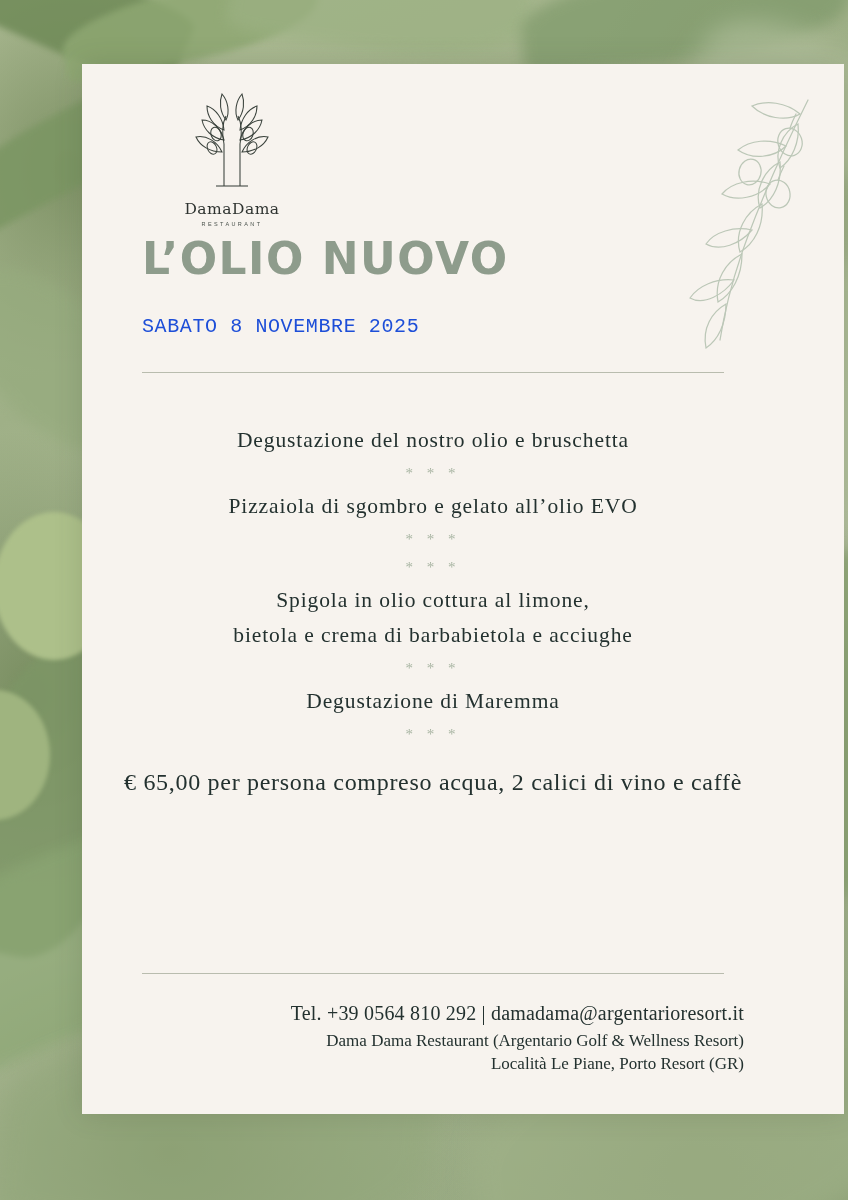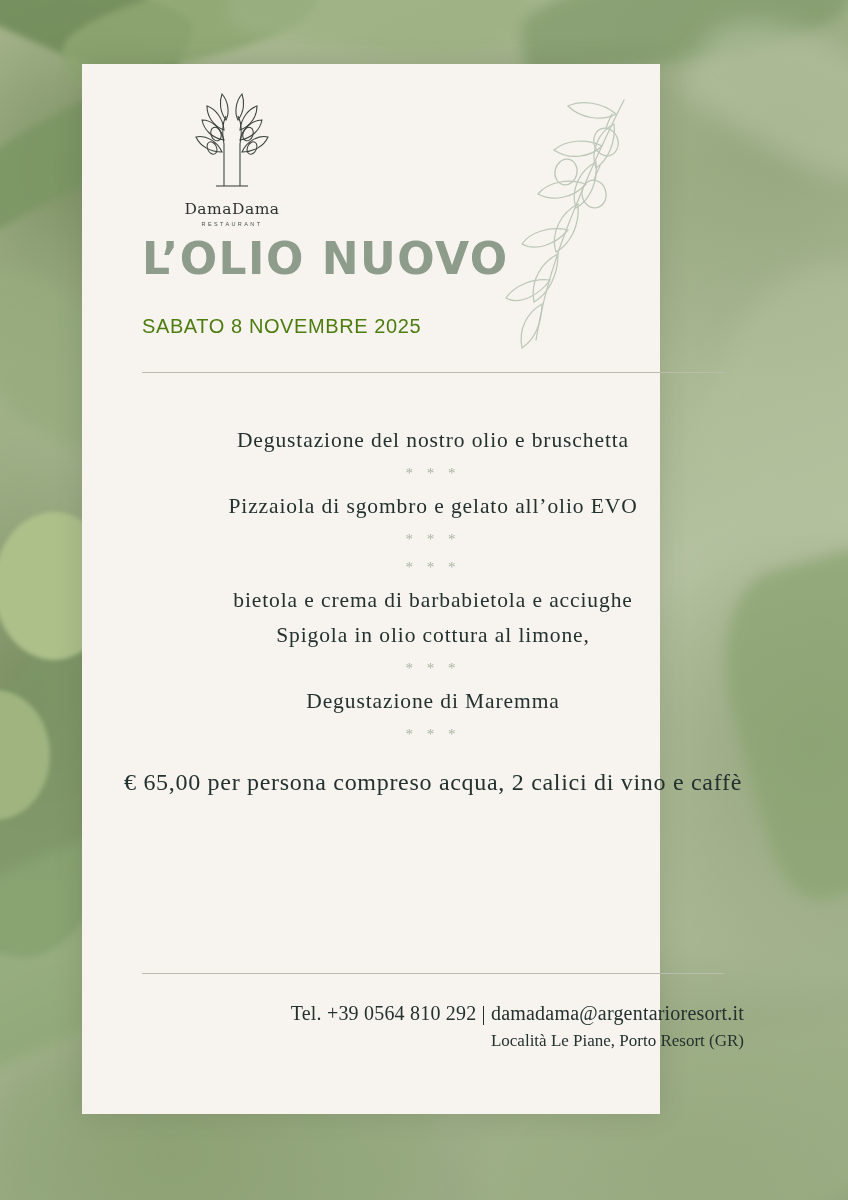--- a/index.html
+++ b/index.html
@@ -49,21 +49,21 @@
     position: absolute;
     border-radius: 50%;
     filter: blur(2px);
   }
 
   
   .card {
     position: absolute;
     left: 82px;
     top: 64px;
-    width: 578px;
+    width: 762px;
     height: 1050px;
     background: #f7f3ee;
     box-shadow: 0 0 26px rgba(60,70,50,0.18);
   }
 
   
   .logo-wrap {
     position: absolute;
     left: 60px;
     top: 26px;
@@ -101,24 +101,24 @@
     font-weight: bold;
     font-size: 44px;
     letter-spacing: 1.5px;
     color: #8e9c8c;
     margin: 0;
   }
   .subtitle {
     position: absolute;
     left: 60px;
     top: 251px;
-    font-family: Liberation Sans, sans-serif;
+    font-family: Liberation Mono, monospace;
     font-size: 20px;
     letter-spacing: 0.6px;
-    color: #4d7c0f;
+    color: #1d4ed8;
     margin: 0;
   }
 
   .rule {
     position: absolute;
     left: 60px;
     width: 582px;
     height: 1px;
     background: #b9bcae;
   }
@@ -264,32 +264,33 @@
     <div class="menu">
 
       <p class="dish">Degustazione del nostro olio e bruschetta</p>
       <div class="sep">* * *</div>
 
       <p class="dish">Pizzaiola di sgombro e gelato all’olio EVO</p>
       <div class="sep">* * *</div>
 
       <div class="sep">* * *</div>
 
+      <p class="dish">Spigola in olio cottura al limone,</p>
       <p class="dish">bietola e crema di barbabietola e acciughe</p>
-      <p class="dish">Spigola in olio cottura al limone,</p>
       <div class="sep">* * *</div>
 
       <p class="dish">Degustazione di Maremma</p>
       <div class="sep">* * *</div>
 
 
       <div class="price">€ 65,00 per persona compreso acqua, 2 calici di vino e caffè</div>
     </div>
 
     <div class="rule bottom"></div>
 
     <div class="footer">
       <p class="contact">Tel. +39  0564 810 292  |  damadama@argentarioresort.it</p>
+      <p class="venue">Dama Dama Restaurant (Argentario Golf &amp; Wellness Resort)</p>
       <p class="address">Località Le Piane, Porto Resort (GR)</p>
     </div>
 
   </div>
 </div>
 
 </body></html>

